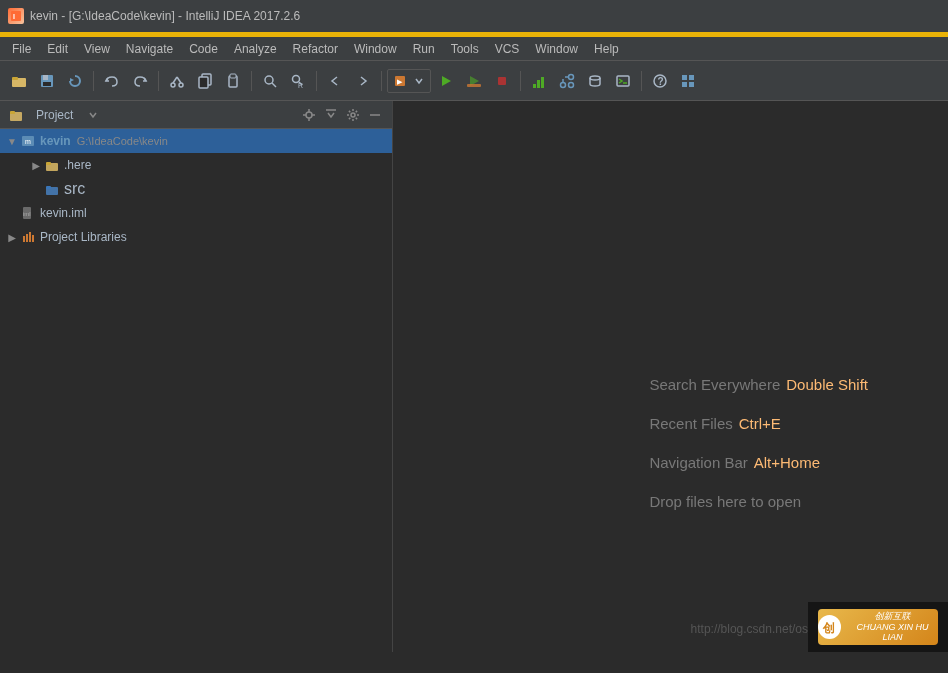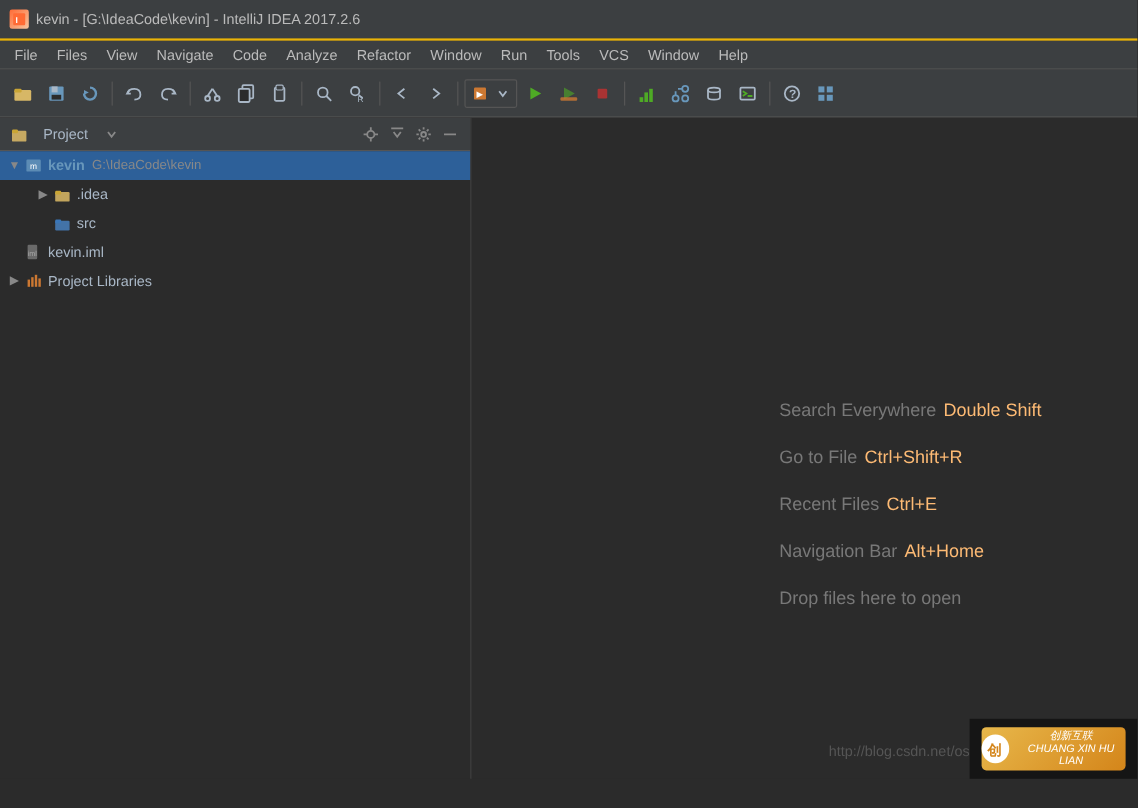--- a/index.html
+++ b/index.html
@@ -14,21 +14,21 @@
 
     
     #title-bar {
       height: 30px;
       background: #3c3f41;
       display: flex;
       align-items: center;
       padding: 16px 8px;
       font-size: 12px;
       color: #bbbbbb;
-      border-bottom: 2px solid #eab308;
+      border-bottom: 5px solid #eab308;
     }
     #title-bar .app-icon {
       width: 16px;
       height: 16px;
       margin-right: 6px;
       background: linear-gradient(135deg, #ff6b35, #f7c59f);
       border-radius: 2px;
       display: flex;
       align-items: center;
       justify-content: center;
@@ -294,21 +294,21 @@
     </svg>
   </div>
   <span>kevin - [G:\IdeaCode\kevin] - IntelliJ IDEA 2017.2.6</span>
 </div>
 
 <div id="menu-bar">
   <div class="menu-item">
       <span>File</span>
     </div>
   <div class="menu-item">
-      <span>Files</span>
+      <span>Edit</span>
     </div>
   <div class="menu-item">
       <span>View</span>
     </div>
   <div class="menu-item">
       <span>Navigate</span>
     </div>
   <div class="menu-item">
       <span>Code</span>
     </div>
@@ -570,32 +570,32 @@
       </div>
 
       <div class="tree-item" style="padding-left: 28px;">
         <div class="tree-arrow">▶</div>
         <div class="tree-icon folder-icon">
           <svg width="14" height="14" viewBox="0 0 14 14">
               <rect x="1" y="5" width="12" height="8" rx="1" fill="#e8c46a" opacity="0.8"></rect>
               <rect x="1" y="4" width="5" height="3" rx="1" fill="#c9a535"></rect>
             </svg>
         </div>
-        <span style="font-size:12px;">.idea</span>
+        <span style="font-size:12px;">.here</span>
       </div>
 
       <div class="tree-item" style="padding-left: 28px;">
         <div class="tree-arrow" style="visibility:hidden;">▶</div>
         <div class="tree-icon" style="color:#4a86c8;">
           <svg width="14" height="14" viewBox="0 0 14 14">
               <rect x="1" y="5" width="12" height="8" rx="1" fill="#4a86c8" opacity="0.8"></rect>
               <rect x="1" y="4" width="5" height="3" rx="1" fill="#3a76b8"></rect>
             </svg>
         </div>
-        <span style="font-size:12px;">src</span>
+        <span style="font-size:16px;">src</span>
       </div>
 
       <div class="tree-item" style="">
         <div class="tree-arrow" style="visibility:hidden;">▶</div>
         <div class="tree-icon file-icon">
           <svg width="14" height="14" viewBox="0 0 14 14">
               <rect x="2" y="1" width="8" height="12" rx="1" fill="#aaaaaa" opacity="0.5"></rect>
               <text x="2" y="10" font-size="6" fill="#aaaaaa">iml</text>
             </svg>
         </div>
@@ -618,24 +618,20 @@
   </div>
 
   <div id="editor-area">
     <div class="hint-container">
 
       <div class="hint-line">
         <span class="hint-text">Search Everywhere</span>
         <span class="hint-shortcut">Double Shift</span>
       </div>
 
-      <div class="hint-line">
-        <span class="hint-text">Go to File</span>
-        <span class="hint-shortcut">Ctrl+Shift+R</span>
-      </div>
 
       <div class="hint-line">
         <span class="hint-text">Recent Files</span>
         <span class="hint-shortcut">Ctrl+E</span>
       </div>
 
       <div class="hint-line">
         <span class="hint-text">Navigation Bar</span>
         <span class="hint-shortcut">Alt+Home</span>
       </div>

